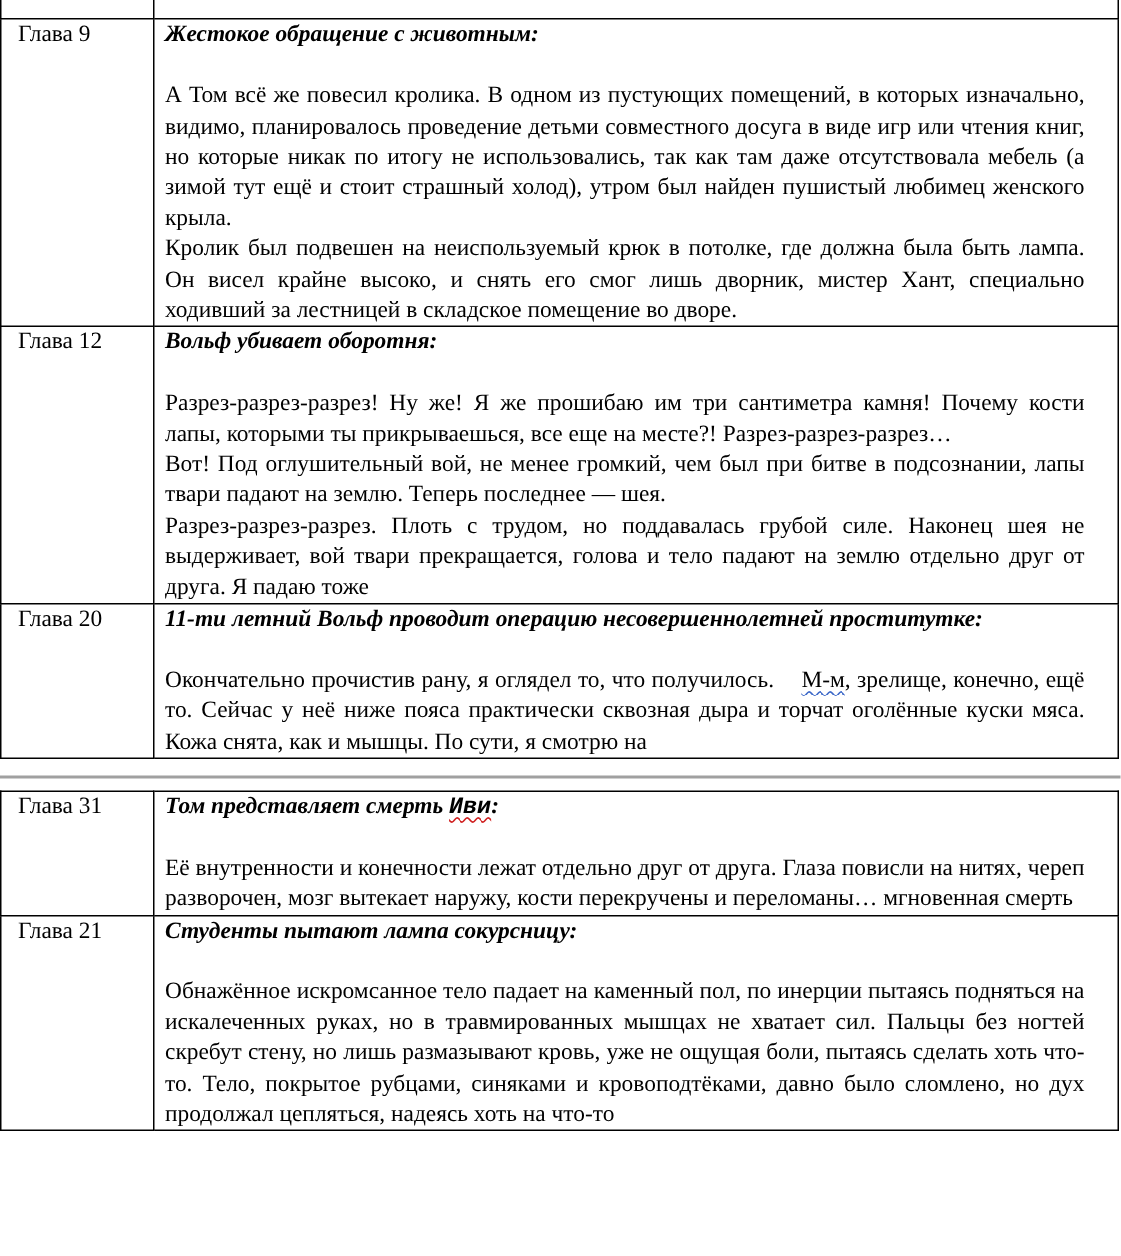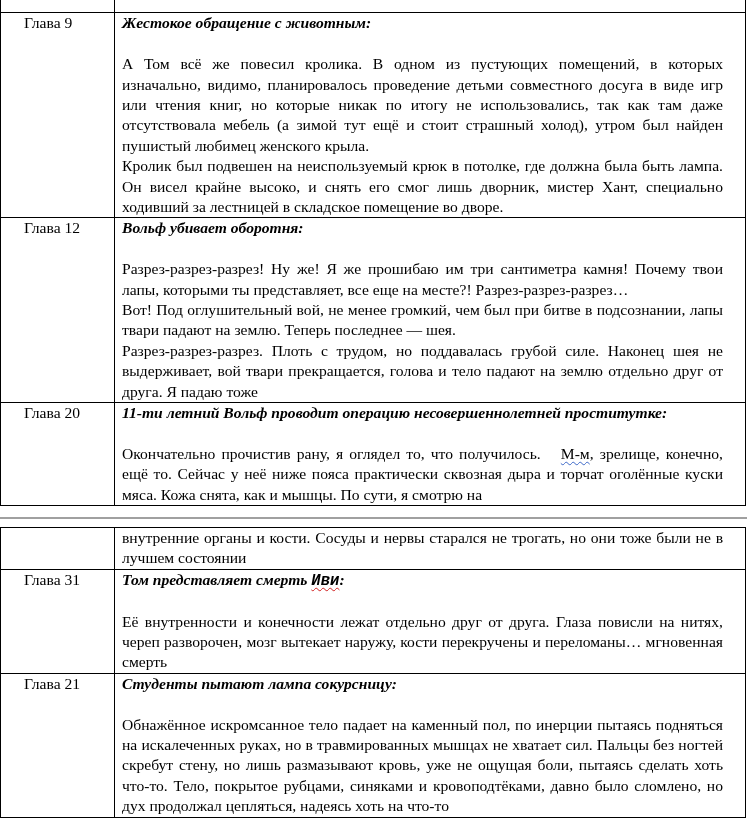--- a/index.html
+++ b/index.html
@@ -8,21 +8,21 @@
   .page { position: absolute; left: 0; width: 747px; background: #fff; overflow: hidden; }
   .page1 { top: 0; height: 513px; }
   .gap { position: absolute; left: 0; top: 513px; width: 747px; height: 10px; background: #fff; }
   .gap-line { position: absolute; left: 0; top: 517px; width: 747px; height: 2px; background: #a0a0a0; }
   .page2 { top: 523px; height: 314px; }
   table { border-collapse: collapse; width: 746px; table-layout: fixed; position: absolute; left: 0; }
   .page1 table { top: -9px; }
   .page2 table { top: 4px; }
   td { border: 1.3px solid #000; vertical-align: top; padding: 0 6px 0 6px;
        font-size: 15.6px; line-height: 20.4px; }
-  td.ch { width: 84px; padding-left: 23px; }
+  td.ch { width: 84px; padding-left: 11px; }
   td.tx { text-align: justify; padding-left: 7px; padding-right: 22px; }
   .title { font-weight: bold; font-style: italic; display: block; }
   .blank { display: block; height: 20.4px; }
   .para { display: block; }
   .squiggle-blue { text-decoration: underline wavy #3c68c8; text-decoration-thickness: 1px; text-underline-offset: 2px; margin-left: 14px; }
   .squiggle-red { text-decoration: underline wavy #d02020; text-decoration-thickness: 1px; text-underline-offset: 2px; font-family: Liberation Mono, monospace; }
   .cut { height: 12px; overflow: hidden; }
 </style>
 </head>
 <body>
@@ -41,21 +41,21 @@
         <span class="blank"></span>
         <span class="para">А Том всё же повесил кролика. В одном из пустующих помещений, в которых изначально, видимо, планировалось проведение детьми совместного досуга в виде игр или чтения книг, но которые никак по итогу не использовались, так как там даже отсутствовала мебель (а зимой тут ещё и стоит страшный холод), утром был найден пушистый любимец женского крыла.</span>
         <span class="para">Кролик был подвешен на неиспользуемый крюк в потолке, где должна была быть лампа. Он висел крайне высоко, и снять его смог лишь дворник, мистер Хант, специально ходивший за лестницей в складское помещение во дворе.</span>
       </td>
     </tr>
     <tr>
       <td class="ch">Глава 12</td>
       <td class="tx">
         <span class="title">Вольф убивает оборотня:</span>
         <span class="blank"></span>
-        <span class="para">Разрез-разрез-разрез! Ну же! Я же прошибаю им три сантиметра камня! Почему твои лапы, которыми ты представляет, все еще на месте?! Разрез-разрез-разрез…</span>
+        <span class="para">Разрез-разрез-разрез! Ну же! Я же прошибаю им три сантиметра камня! Почему кости лапы, которыми ты прикрываешься, все еще на месте?! Разрез-разрез-разрез…</span>
         <span class="para">Вот! Под оглушительный вой, не менее громкий, чем был при битве в подсознании, лапы твари падают на землю. Теперь последнее — шея.</span>
         <span class="para">Разрез-разрез-разрез. Плоть с трудом, но поддавалась грубой силе. Наконец шея не выдерживает, вой твари прекращается, голова и тело падают на землю отдельно друг от друга. Я падаю тоже</span>
       </td>
     </tr>
     <tr>
       <td class="ch">Глава 20</td>
       <td class="tx">
         <span class="title">11-ти летний Вольф проводит операцию несовершеннолетней проститутке:</span>
         <span class="blank"></span>
         <span class="para"><span>Окончательно прочистив рану, я оглядел то, что получилось. </span><span class="squiggle-blue">М-м</span><span>, зрелище, конечно, ещё то. Сейчас у неё ниже пояса практически сквозная дыра и торчат оголённые куски мяса. Кожа снята, как и мышцы. По сути, я смотрю на</span></span>
@@ -64,26 +64,20 @@
   </tbody>
     </table>
 </div>
 
 <div class="gap"></div>
 <div class="gap-line"></div>
 
 <div class="page page2">
   <table>
     <tbody>
-        <tr>
-      <td class="ch"></td>
-      <td class="tx">
-        <span class="para">внутренние органы и кости. Сосуды и нервы старался не трогать, но они тоже были не в лучшем состоянии</span>
-      </td>
-    </tr>
     <tr>
       <td class="ch">Глава 31</td>
       <td class="tx">
         <span class="title"><span>Том представляет смерть </span><span class="squiggle-red">Иви</span><span>:</span></span>
         <span class="blank"></span>
         <span class="para">Её внутренности и конечности лежат отдельно друг от друга. Глаза повисли на нитях, череп разворочен, мозг вытекает наружу, кости перекручены и переломаны… мгновенная смерть</span>
       </td>
     </tr>
     <tr>
       <td class="ch">Глава 21</td>

